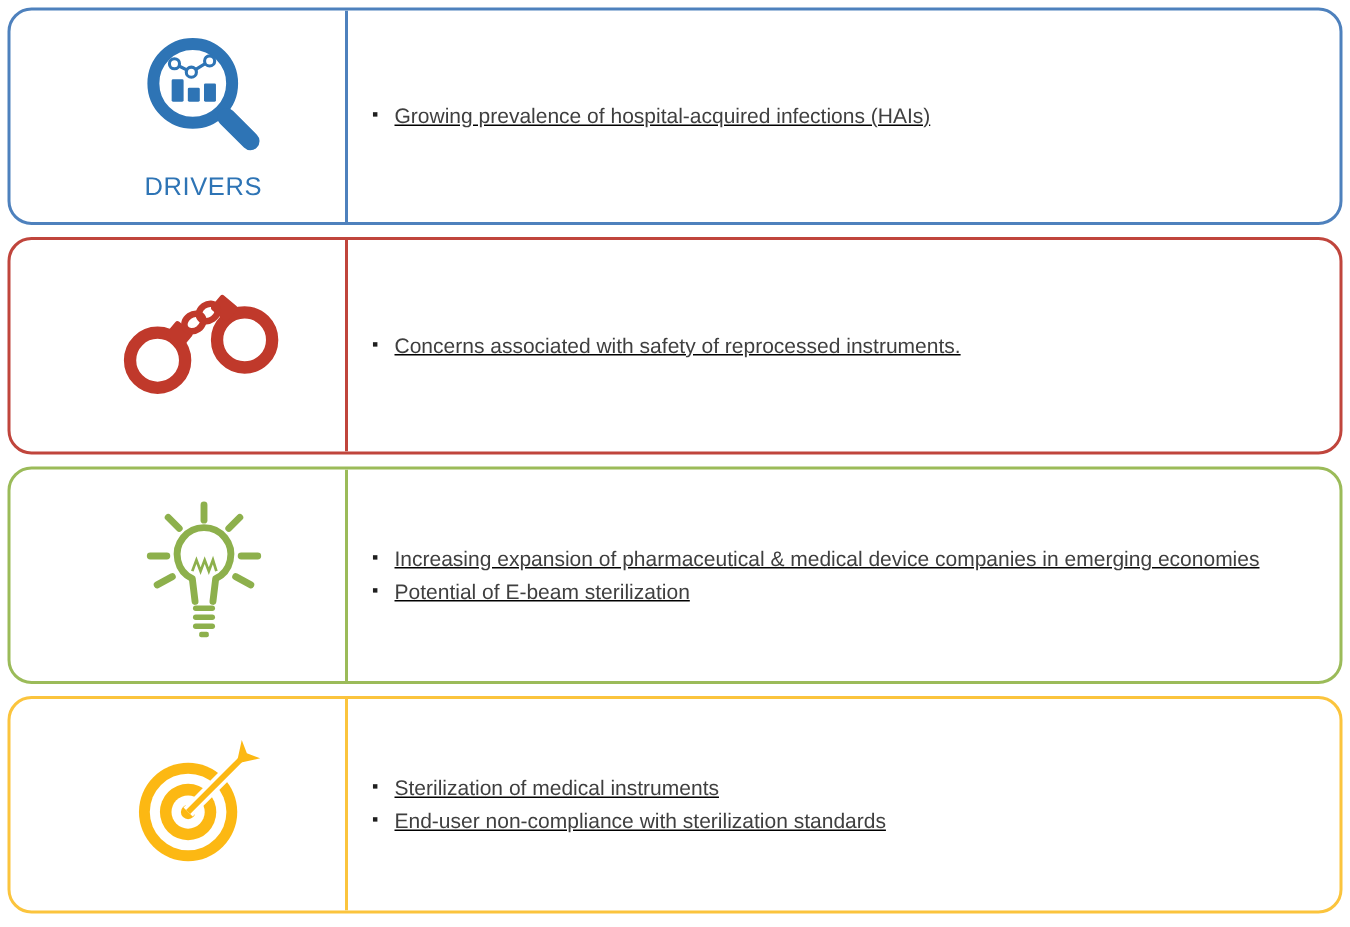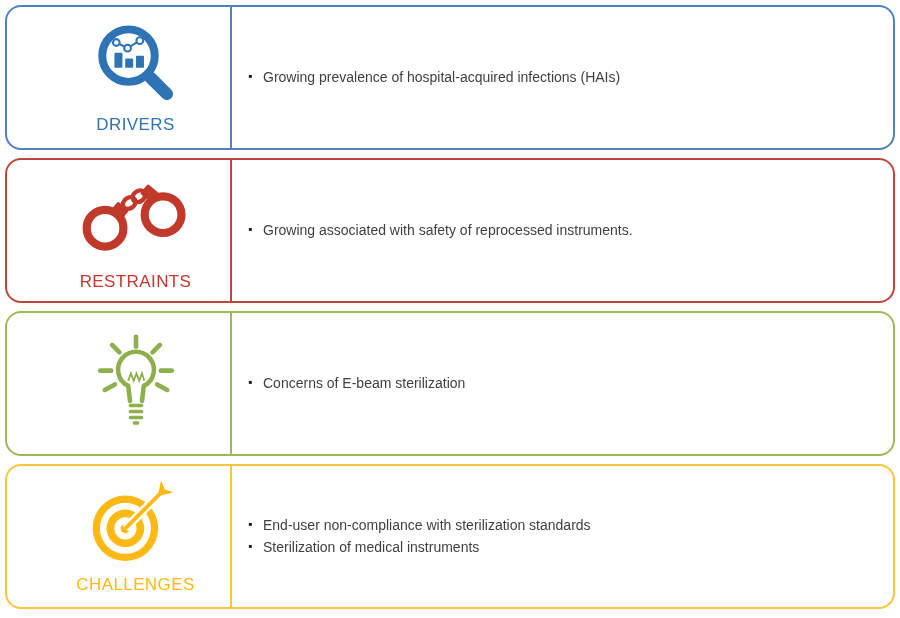--- a/index.html
+++ b/index.html
@@ -23,21 +23,21 @@
   }
   .icon-wrap{color:var(--accent);line-height:0;}
   .section-label{
     color:var(--accent);font-size:17px;letter-spacing:.4px;
     text-align:center;white-space:nowrap;
   }
   .right{
     flex:1;display:flex;flex-direction:column;justify-content:center;
     padding:8px 30px 8px 16px;box-sizing:border-box;
   }
-  ul.bullets{list-style:none;margin:0;padding:0;}
+  ul.bullets{list-style:none;margin:0;padding:0;text-decoration:underline;}
   li.bullet-item{
     position:relative;padding-left:15px;margin:2.5px 0;
     font-size:14px;line-height:1.4;color:#3F3F3F;
   }
   li.bullet-item::before{
     content:"▪";position:absolute;left:0;top:0;
     font-size:12px;color:#1f1f1f;
   }
 </style>
 </head>
@@ -74,25 +74,24 @@
       <span class="icon-wrap">
         <svg width="116" height="97" viewBox="0 0 120 100">
           <circle cx="28" cy="60" r="19" fill="none" stroke="currentColor" stroke-width="8.5"></circle>
           <circle cx="88" cy="46" r="19" fill="none" stroke="currentColor" stroke-width="8.5"></circle>
           <rect x="35.5" y="35.5" width="15" height="13" rx="2" fill="currentColor" transform="rotate(40 43 42)"></rect>
           <rect x="66.5" y="17.5" width="15" height="13" rx="2" fill="currentColor" transform="rotate(40 74 24)"></rect>
           <ellipse cx="53" cy="34" rx="7" ry="5.5" fill="none" stroke="currentColor" stroke-width="4.5" transform="rotate(-35 53 34)"></ellipse>
           <ellipse cx="63" cy="27" rx="7" ry="5.5" fill="none" stroke="currentColor" stroke-width="4.5" transform="rotate(-35 63 27)"></ellipse>
         </svg>
       </span>
-      <div class="section-label">RESTRAINTS</div>
     </div>
     <div class="right">
       <ul class="bullets">
-          <li class="bullet-item">Growing associated with safety of reprocessed instruments.</li>
+          <li class="bullet-item">Concerns associated with safety of reprocessed instruments.</li>
         </ul>
     </div>
   </div>
 
   <div class="row" style="--accent: #8DB04C; --border: #9BBB59;">
     <div class="left">
       <span class="icon-wrap">
         <svg width="92" height="101" viewBox="0 0 100 110">
           <g stroke="currentColor" stroke-width="5" stroke-linecap="round" fill="none">
             <line x1="50" y1="4" x2="50" y2="15"></line>
@@ -107,42 +106,42 @@
           <path d="M41.5,52 L44.5,44 L47.5,52 L50.5,44 L53.5,52 L56.5,44 L59,52" fill="none" stroke="currentColor" stroke-width="2"></path>
           <rect x="42" y="77" width="16" height="4" rx="2" fill="currentColor"></rect>
           <rect x="42" y="83.5" width="16" height="4" rx="2" fill="currentColor"></rect>
           <rect x="42" y="90" width="16" height="4" rx="2" fill="currentColor"></rect>
           <rect x="46.5" y="96" width="7" height="4" rx="1.5" fill="currentColor"></rect>
         </svg>
       </span>
     </div>
     <div class="right">
       <ul class="bullets">
-          <li class="bullet-item">Concerns of E-beam sterilization</li>
+          <li class="bullet-item">Increasing expansion of pharmaceutical &amp; medical device companies in emerging economies</li>
+          <li class="bullet-item">Potential of E-beam sterilization</li>
         </ul>
     </div>
   </div>
 
   <div class="row" style="--accent: #FCB813; --border: #FBC43D;">
     <div class="left">
       <span class="icon-wrap">
         <svg width="106" height="92" viewBox="0 0 110 95">
           <circle cx="44" cy="52" r="34" fill="currentColor"></circle>
           <circle cx="44" cy="52" r="26.5" fill="#fff"></circle>
           <circle cx="44" cy="52" r="19.5" fill="currentColor"></circle>
           <circle cx="44" cy="52" r="11.5" fill="#fff"></circle>
           <circle cx="44" cy="52" r="5" fill="currentColor"></circle>
           <line x1="44" y1="52" x2="79" y2="17" stroke="#fff" stroke-width="9"></line>
           <line x1="44" y1="52" x2="80" y2="16" stroke="currentColor" stroke-width="4"></line>
           <polygon points="-2,0 12,-9 8,0 12,9" fill="currentColor" transform="translate(79,17) rotate(-45)"></polygon>
         </svg>
       </span>
-      <div class="section-label">CHALLENGES</div>
     </div>
     <div class="right">
       <ul class="bullets">
+          <li class="bullet-item">Sterilization of medical instruments</li>
           <li class="bullet-item">End-user non-compliance with sterilization standards</li>
-          <li class="bullet-item">Sterilization of medical instruments</li>
         </ul>
     </div>
   </div>
 
 </div>
 
 </body></html>

